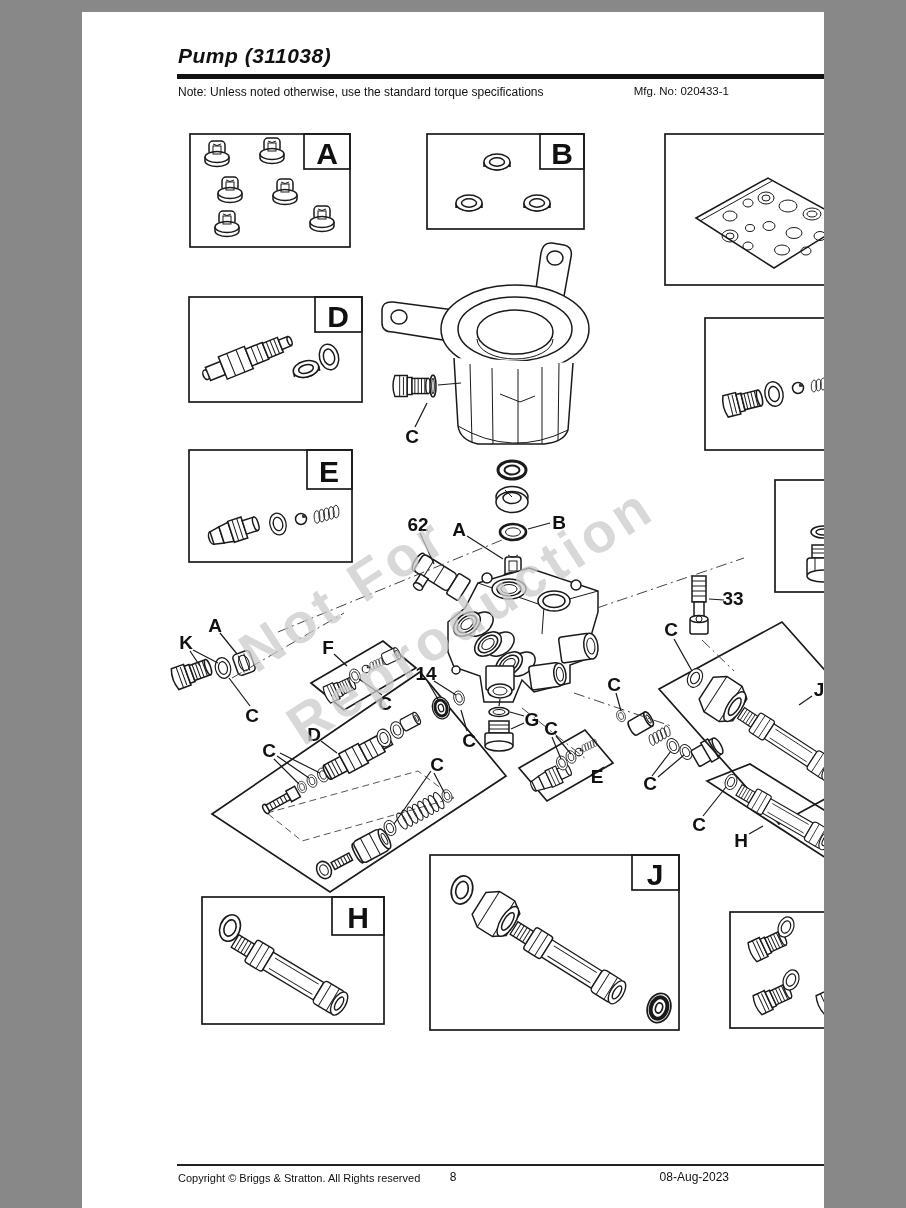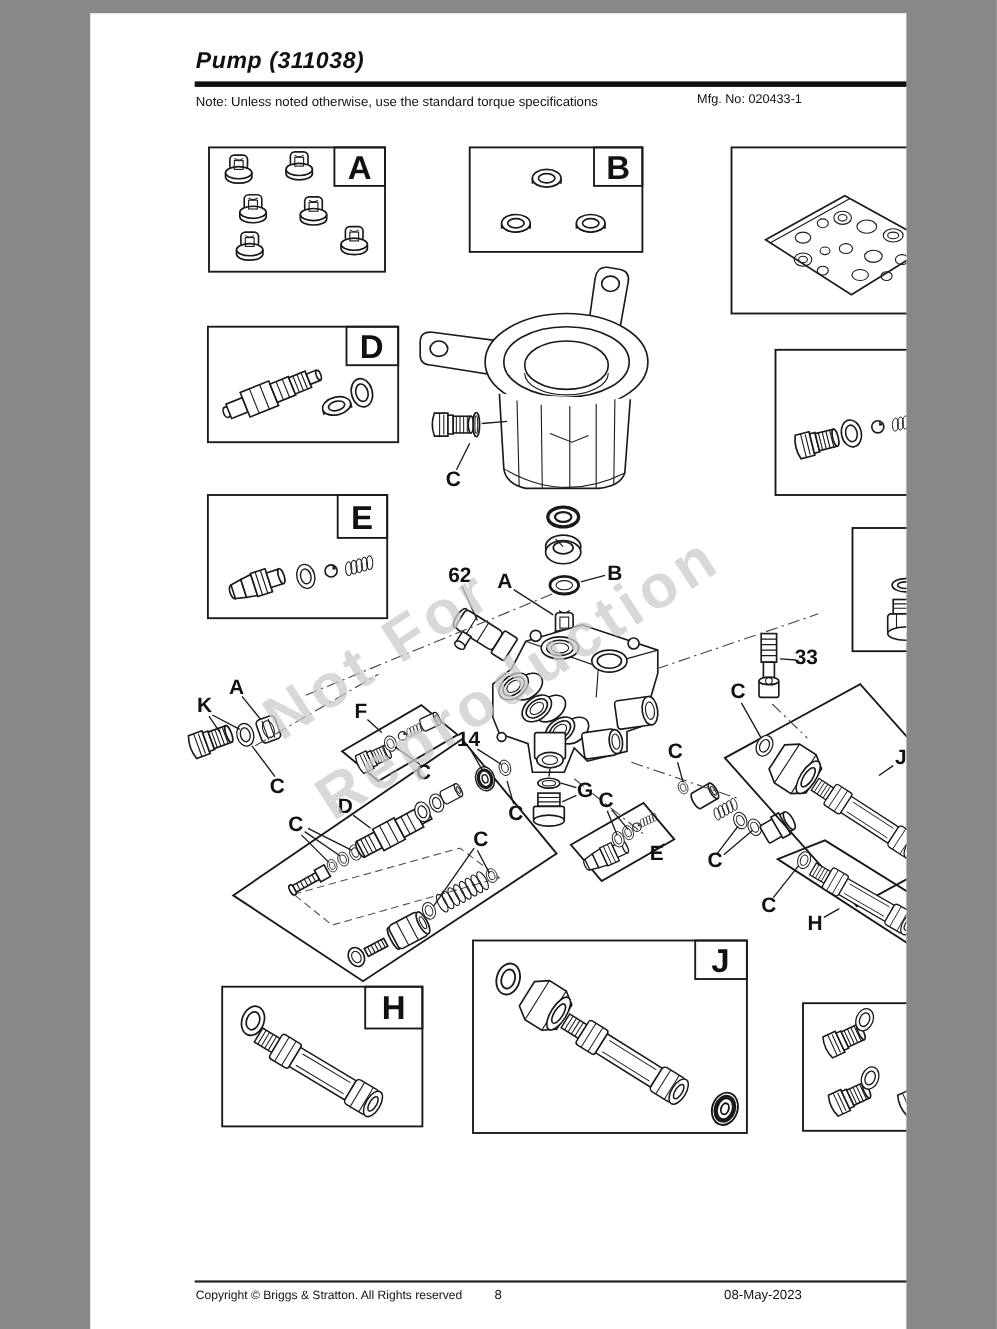--- a/index.html
+++ b/index.html
@@ -542,14 +542,14 @@
   </svg>
 
   <div class="abs watermark">
     <div>Not For</div>
     <div>Reproduction</div>
   </div>
 
   <div class="abs rule-thin"></div>
   <div class="abs copyright">Copyright ©  Briggs &amp; Stratton. All Rights reserved</div>
   <div class="abs pagenum">8</div>
-  <div class="abs date">08-May-2023</div>
+  <div class="abs date">08-Aug-2023</div>
 </div>
 
 </body></html>

